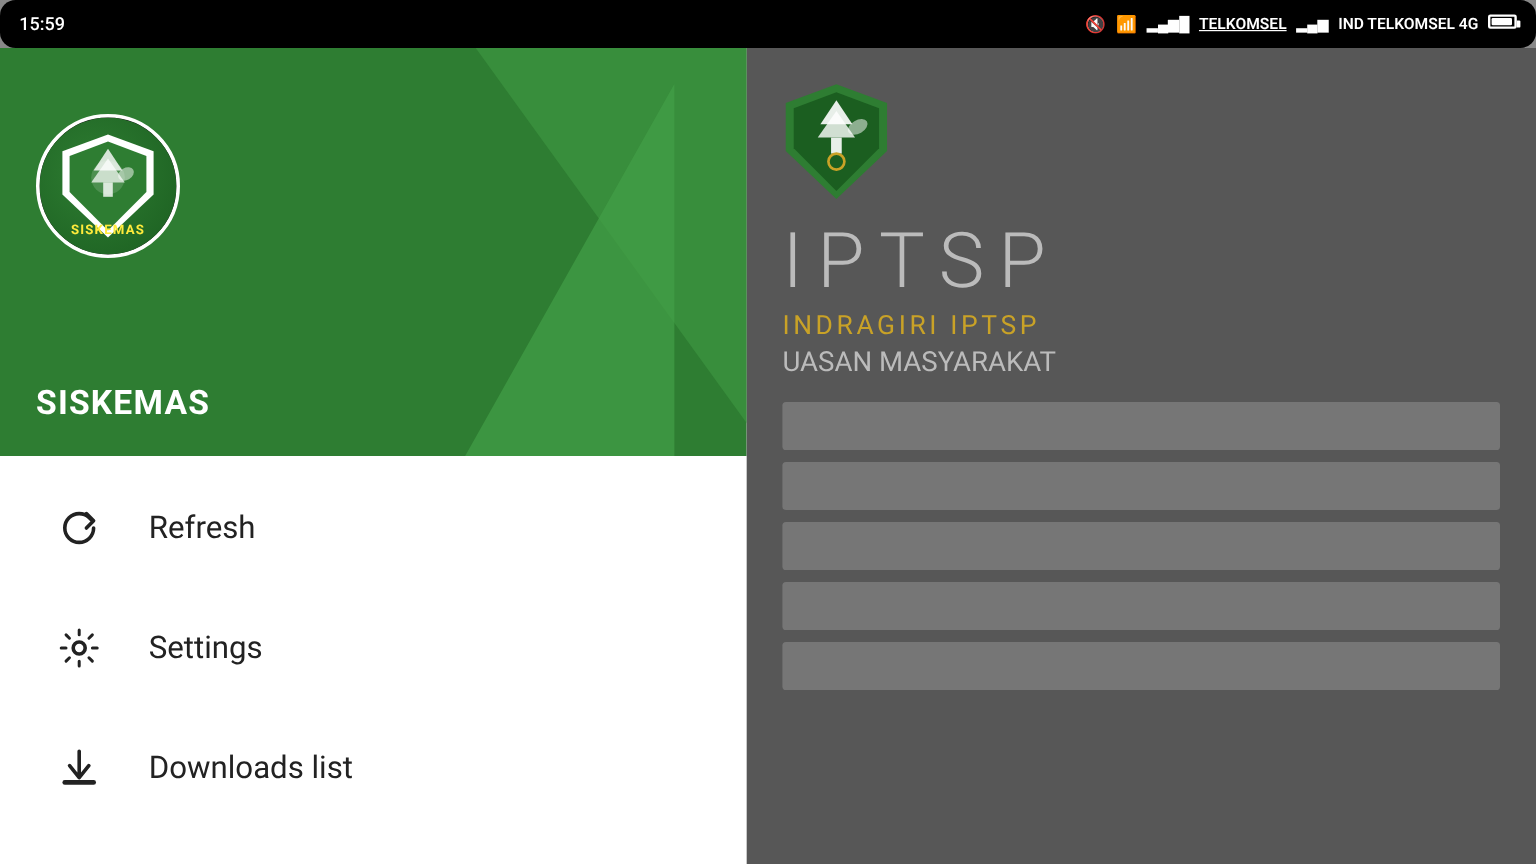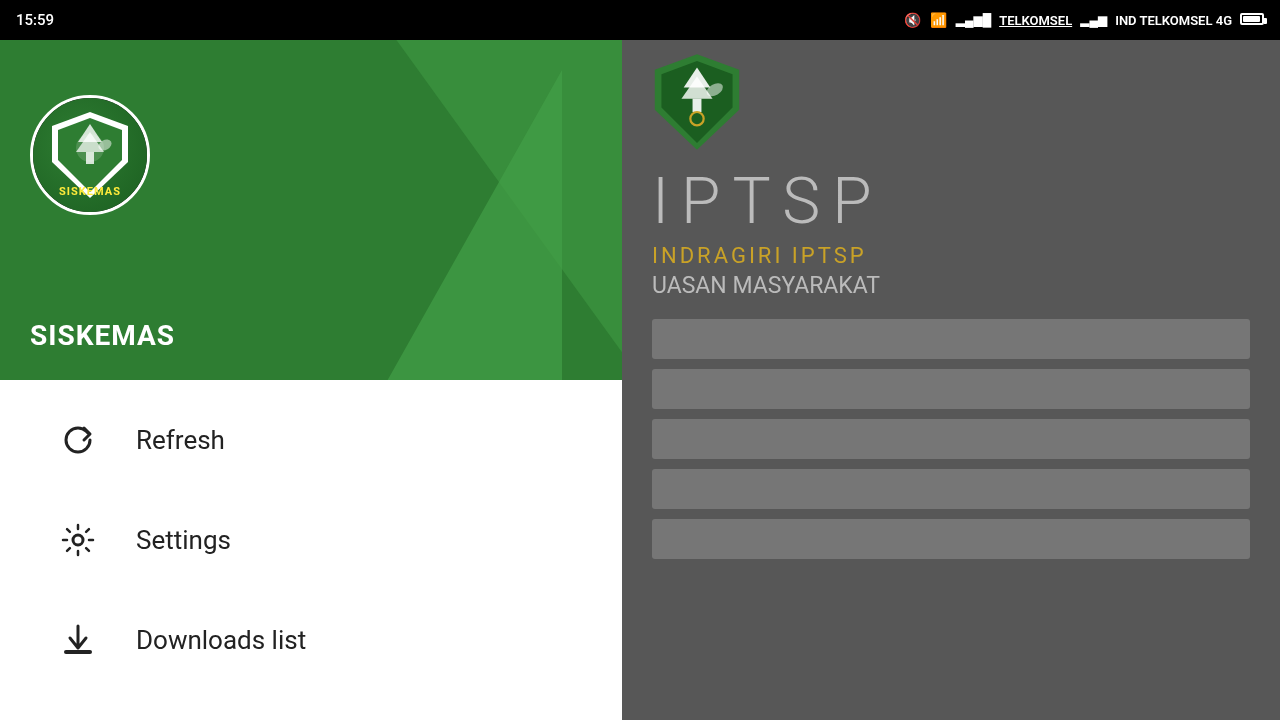--- a/index.html
+++ b/index.html
@@ -19,20 +19,21 @@
       height: 40px;
       background: #000;
       display: flex;
       align-items: center;
       justify-content: space-between;
       padding: 0 16px;
       z-index: 100;
       color: #fff;
       font-size: 15px;
       font-weight: 500;
+      border-radius: 13px;
     }
     .status-left { display: flex; align-items: center; gap: 8px; }
     .status-right { display: flex; align-items: center; gap: 8px; font-size: 13px; }
 
     
     .main-layout {
       position: absolute;
       top: 40px; left: 0; right: 0; bottom: 0;
       display: flex;
     }
@@ -106,21 +107,21 @@
       color: #fff;
       font-size: 28px;
       font-weight: 700;
       letter-spacing: 1px;
       z-index: 5;
     }
 
     
     .drawer-menu {
       flex: 1;
-      padding: 10px 16px;
+      padding: 10px 4px;
       background: #fff;
     }
     .menu-item {
       display: flex;
       align-items: center;
       padding: 28px 40px;
       cursor: pointer;
       gap: 36px;
     }
     .menu-icon {
@@ -143,21 +144,21 @@
       overflow: hidden;
     }
     .content-overlay {
       position: absolute;
       top: 0; left: 0; right: 0; bottom: 0;
       background: rgba(80,80,80,0.75);
     }
     .content-inner {
       position: relative;
       z-index: 5;
-      padding: 12px 30px;
+      padding: 28px 30px;
       color: #ccc;
     }
     .content-title-iptsp {
       font-size: 64px;
       font-weight: 300;
       color: #bbb;
       letter-spacing: 12px;
       margin-bottom: 4px;
     }
     .content-subtitle {

